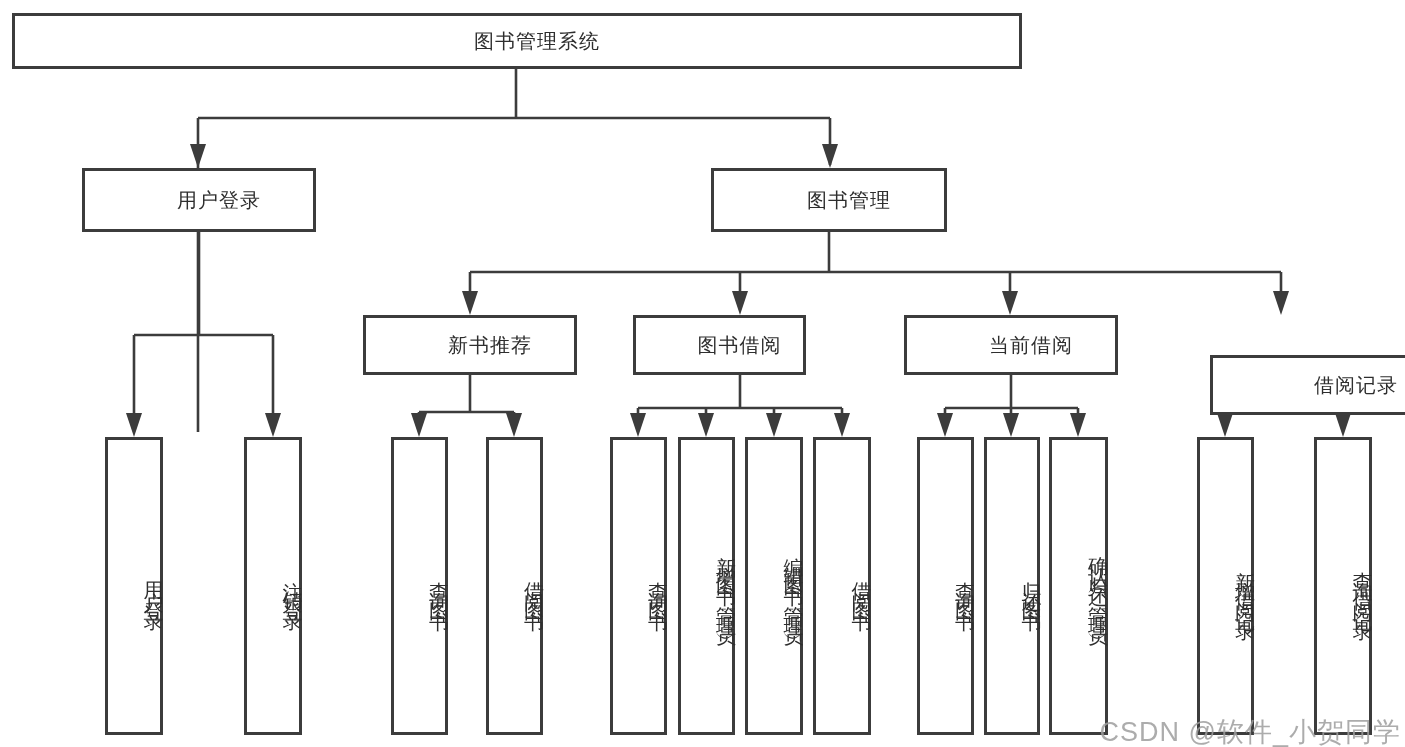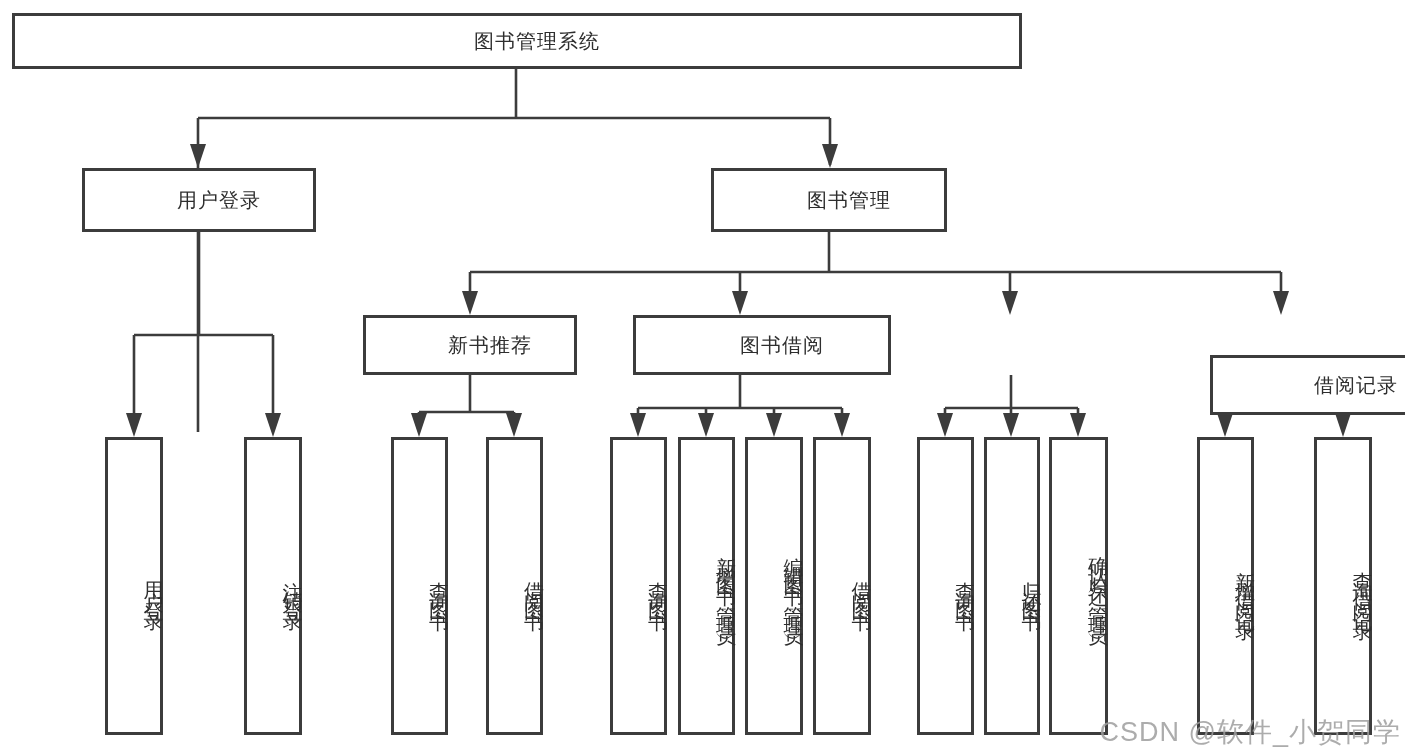--- a/index.html
+++ b/index.html
@@ -39,21 +39,21 @@
     white-space: nowrap;
   }
   
   .n-root   { left: 12px;  top: 13px;  width: 1010px; height: 56px; }
   
   .n-l2a    { left: 82px;  top: 168px; width: 234px;  height: 64px; }
   .n-l2b    { left: 711px; top: 168px; width: 236px;  height: 64px; }
   
   .n-l3     { top: 315px;  height: 60px; }
   .n-l3a    { left: 363px;  width: 214px; }
-  .n-l3b    { left: 633px;  width: 258px; }
+  .n-l3b    { left: 633px;  width: 173px; }
   .n-l3c    { left: 904px;  width: 214px; }
   .n-l3d    { left: 1210px; width: 252px; margin-top: 40px; }
   
   .leaf     { top: 437px; height: 298px; }
   .lf-u1    { left: 105px;  width: 58px; }
   .lf-u2    { left: 244px;  width: 58px; }
   .lf-n1    { left: 391px;  width: 57px; }
   .lf-n2    { left: 486px;  width: 57px; }
   .lf-b1    { left: 610px;  width: 57px; }
   .lf-b2    { left: 678px;  width: 57px; }
@@ -137,20 +137,23 @@
   <div class="node n-l3 n-l3a">
     <span>新书推荐</span>
   </div>
 
   <div class="node n-l2b">
     <span>图书管理</span>
   </div>
   <div class="node n-l3 n-l3b">
     <span>图书借阅</span>
   </div>
+  <div class="node n-l3 n-l3c">
+    <span>当前借阅</span>
+  </div>
   <div class="node n-l3 n-l3d">
     <span>借阅记录</span>
   </div>
 
   <div class="node leaf lf-u1">
     <span class="vtext">用户登录</span>
   </div>
   <div class="node leaf lf-u2">
     <span class="vtext">注销登录</span>
   </div>

